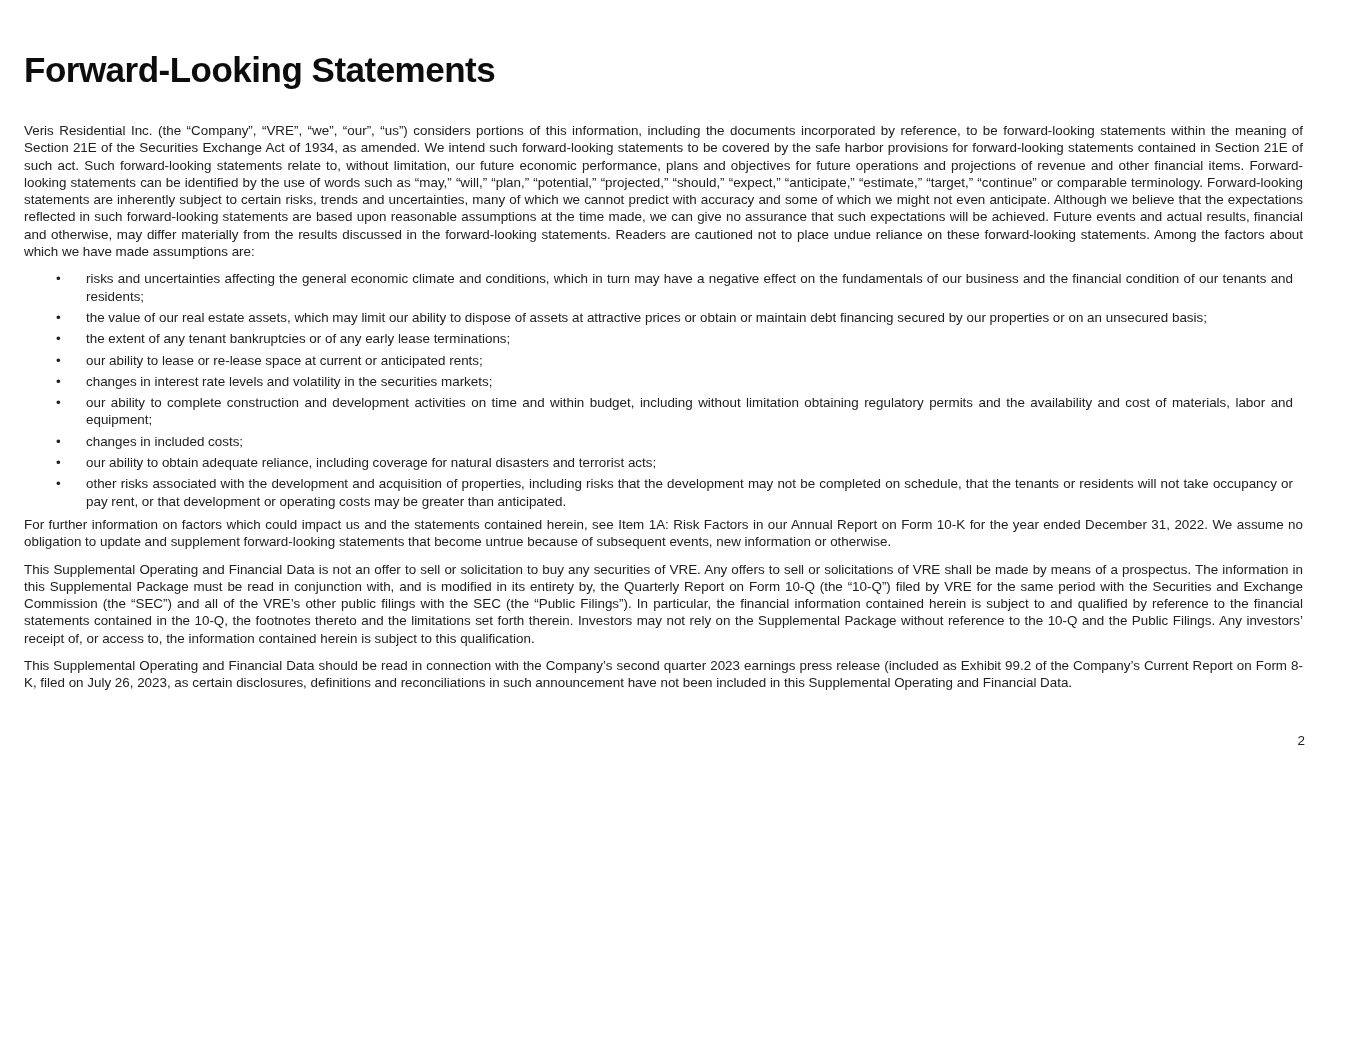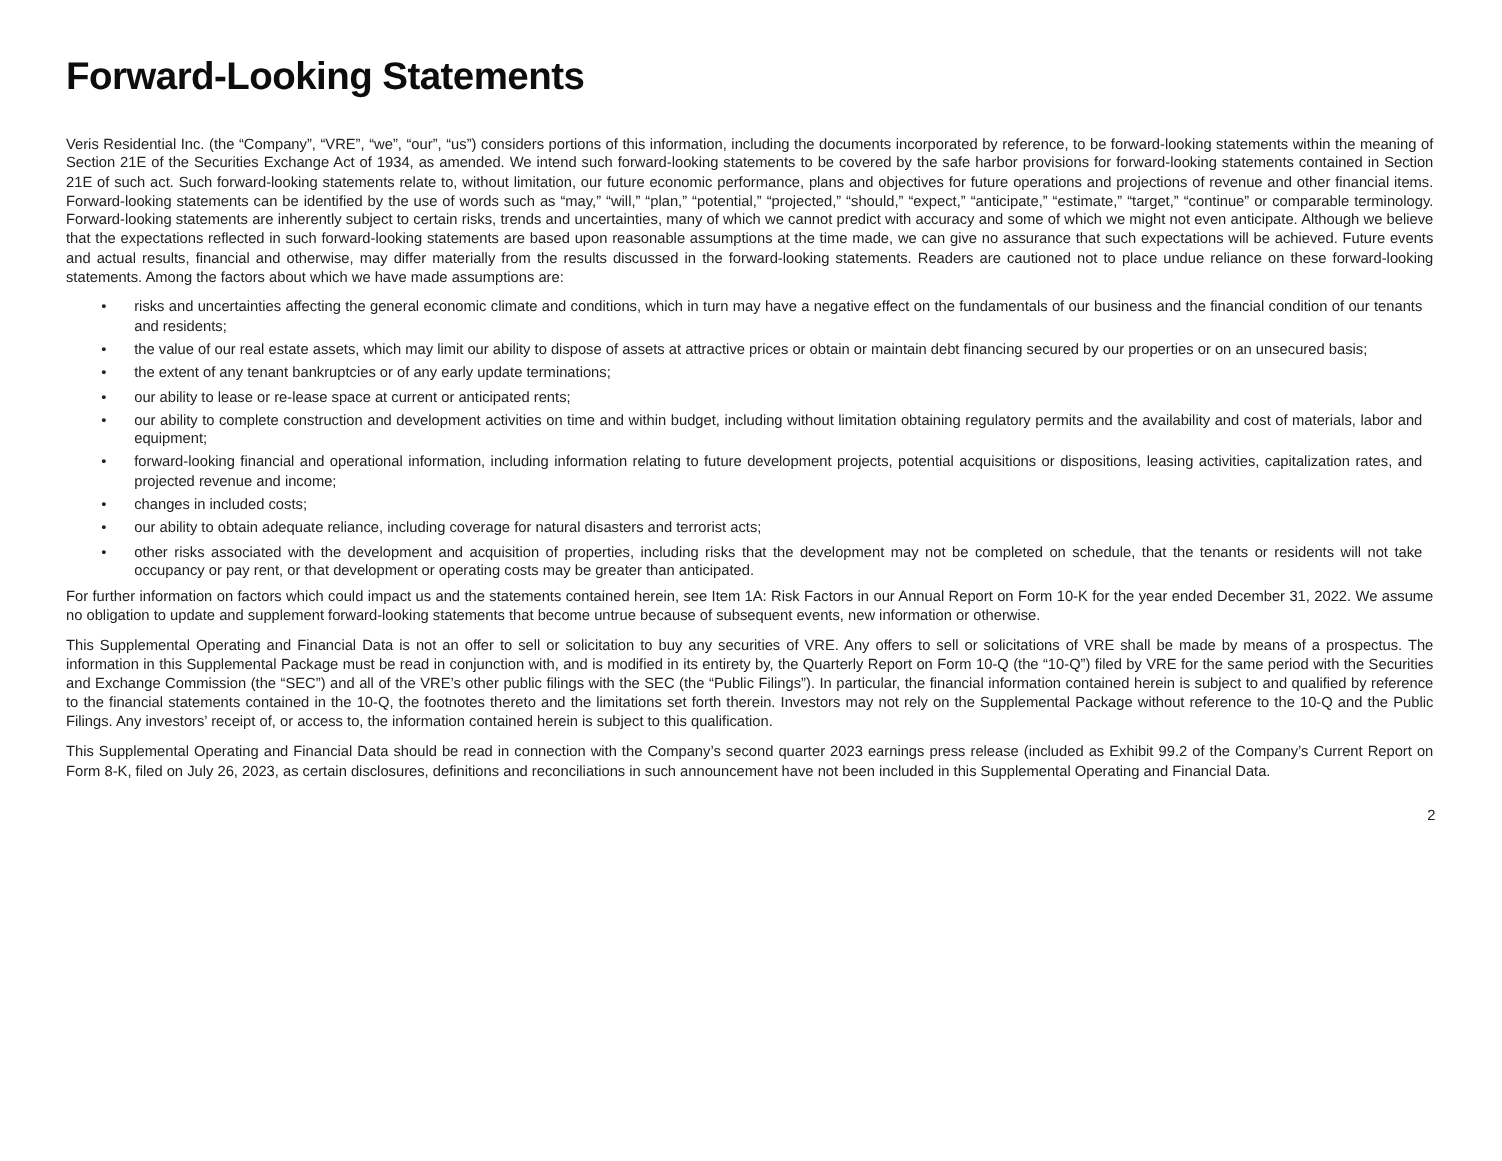--- a/index.html
+++ b/index.html
@@ -6,21 +6,21 @@
     margin: 0;
     padding: 0;
     background: #ffffff;
   }
   .page {
     position: relative;
     width: 1365px;
     height: 792px;
     background: #ffffff;
     box-sizing: border-box;
-    padding: 50px 60px 0 60px;
+    padding: 50px 60px 0 24px;
     font-family: "Liberation Sans", sans-serif;
     color: #212121;
     overflow: hidden;
   }
   h1.doc-title {
     margin: 0 0 32px 0;
     font-size: 35px;
     font-weight: bold;
     letter-spacing: -0.5px;
     color: #0d0d0d;
@@ -65,24 +65,24 @@
 
 <div class="page">
 
   <h1 class="doc-title">Forward-Looking Statements</h1>
 
   <p class="body-text">Veris Residential Inc. (the “Company”, “VRE”, “we”, “our”, “us”) considers portions of this information, including the documents incorporated by reference, to be forward-looking statements within the meaning of Section 21E of the Securities Exchange Act of 1934, as amended. We intend such forward-looking statements to be covered by the safe harbor provisions for forward-looking statements contained in Section 21E of such act. Such forward-looking statements relate to, without limitation, our future economic performance, plans and objectives for future operations and projections of revenue and other financial items. Forward-looking statements can be identified by the use of words such as “may,” “will,” “plan,” “potential,” “projected,” “should,” “expect,” “anticipate,” “estimate,” “target,” “continue” or comparable terminology. Forward-looking statements are inherently subject to certain risks, trends and uncertainties, many of which we cannot predict with accuracy and some of which we might not even anticipate. Although we believe that the expectations reflected in such forward-looking statements are based upon reasonable assumptions at the time made, we can give no assurance that such expectations will be achieved. Future events and actual results, financial and otherwise, may differ materially from the results discussed in the forward-looking statements. Readers are cautioned not to place undue reliance on these forward-looking statements. Among the factors about which we have made assumptions are:</p>
 
   <ul class="assumptions">
     <li>risks and uncertainties affecting the general economic climate and conditions, which in turn may have a negative effect on the fundamentals of our business and the financial condition of our tenants and residents;</li>
     <li>the value of our real estate assets, which may limit our ability to dispose of assets at attractive prices or obtain or maintain debt financing secured by our properties or on an unsecured basis;</li>
-    <li>the extent of any tenant bankruptcies or of any early update terminations;</li>
+    <li>the extent of any tenant bankruptcies or of any early lease terminations;</li>
     <li>our ability to lease or re-lease space at current or anticipated rents;</li>
+    <li>changes in interest rate levels and volatility in the securities markets;</li>
     <li>our ability to complete construction and development activities on time and within budget, including without limitation obtaining regulatory permits and the availability and cost of materials, labor and equipment;</li>
-    <li>forward-looking financial and operational information, including information relating to future development projects, potential acquisitions or dispositions, leasing activities, capitalization rates, and projected revenue and income;</li>
     <li>changes in included costs;</li>
     <li>our ability to obtain adequate reliance, including coverage for natural disasters and terrorist acts;</li>
     <li>other risks associated with the development and acquisition of properties, including risks that the development may not be completed on schedule, that the tenants or residents will not take occupancy or pay rent, or that development or operating costs may be greater than anticipated.</li>
   </ul>
 
   <p class="body-text">For further information on factors which could impact us and the statements contained herein, see Item 1A: Risk Factors in our Annual Report on Form 10-K for the year ended December 31, 2022. We assume no obligation to update and supplement forward-looking statements that become untrue because of subsequent events, new information or otherwise.</p>
 
   <p class="body-text">This Supplemental Operating and Financial Data is not an offer to sell or solicitation to buy any securities of VRE. Any offers to sell or solicitations of VRE shall be made by means of a prospectus. The information in this Supplemental Package must be read in conjunction with, and is modified in its entirety by, the Quarterly Report on Form 10-Q (the “10-Q”) filed by VRE for the same period with the Securities and Exchange Commission (the “SEC”) and all of the VRE’s other public filings with the SEC (the “Public Filings”). In particular, the financial information contained herein is subject to and qualified by reference to the financial statements contained in the 10-Q, the footnotes thereto and the limitations set forth therein. Investors may not rely on the Supplemental Package without reference to the 10-Q and the Public Filings. Any investors’ receipt of, or access to, the information contained herein is subject to this qualification.</p>
 
   <p class="body-text">This Supplemental Operating and Financial Data should be read in connection with the Company’s second quarter 2023 earnings press release (included as Exhibit 99.2 of the Company’s Current Report on Form 8-K, filed on July 26, 2023, as certain disclosures, definitions and reconciliations in such announcement have not been included in this Supplemental Operating and Financial Data.</p>

